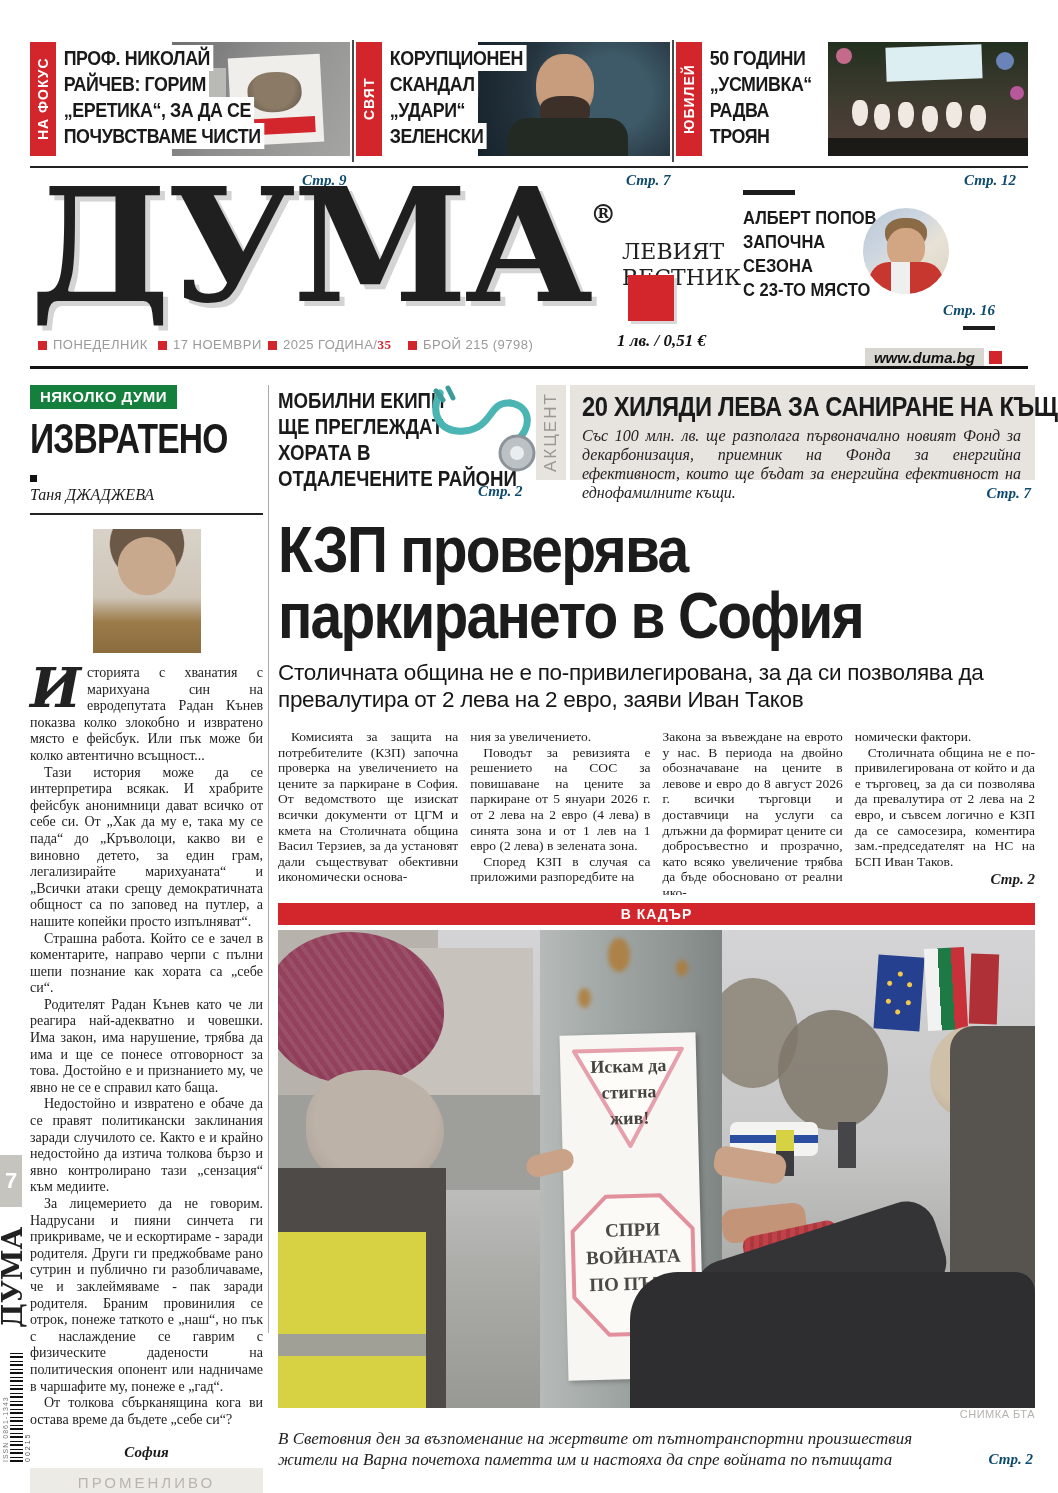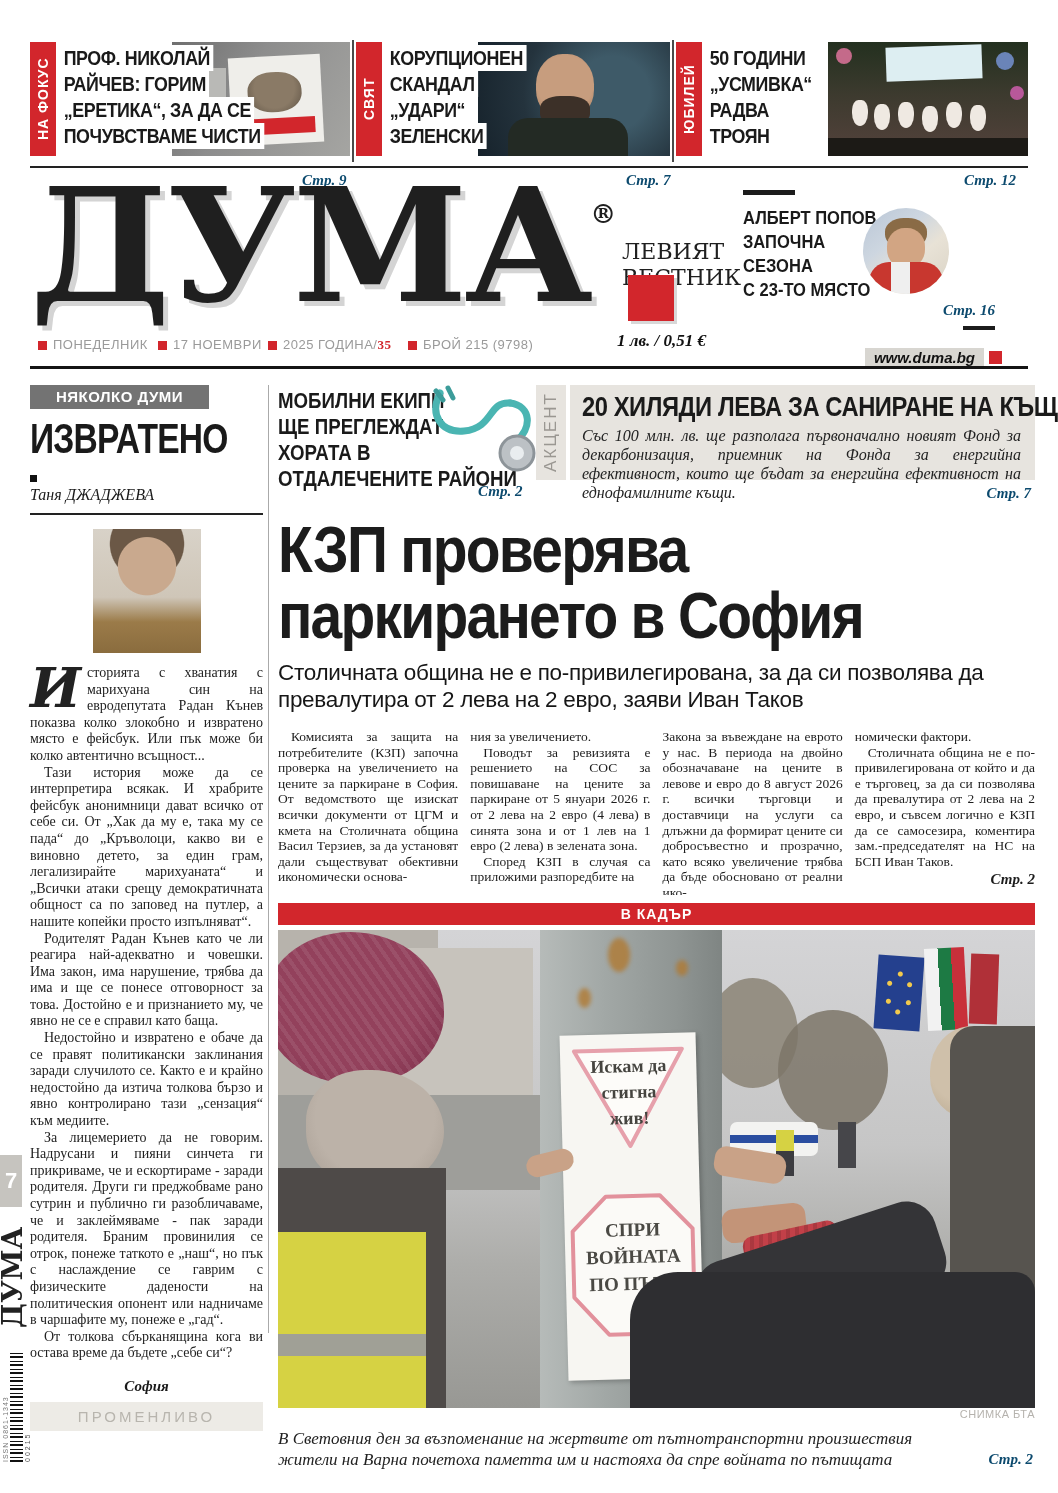--- a/index.html
+++ b/index.html
@@ -42,22 +42,22 @@
   #dl-yearnum{color:#d2262c;font-weight:bold;font-family:Liberation Serif, serif;}
   #mh-price{position:absolute;left:587px;top:146px;font:bold italic 17px "Liberation Serif",serif;color:#111;}
   #mh-site{position:absolute;right:44px;top:163px;background:#d8d6d1;padding:1px 9px 2px;
            font:bold italic 15px "Liberation Sans",sans-serif;color:#111;}
   #mh-site-sq{position:absolute;right:26px;top:166px;width:13px;height:13px;background:#d2262c;}
   #mh-rule{position:absolute;left:0;top:181px;width:998px;height:3px;background:#141414;}
 
   
   #leftcol{left:30px;top:385px;width:233px;}
   #vdiv-left{left:268px;top:385px;width:1px;height:948px;background:#aaa;}
-  #rubric{display:inline-block;background:#737373;color:#fff;font:bold 15px/15px "Liberation Sans",sans-serif;
-          padding:4px 26px 5px;letter-spacing:.5px;}
+  #rubric{display:inline-block;background:#15803d;color:#fff;font:bold 15px/15px "Liberation Sans",sans-serif;
+          padding:4px 10px 5px;letter-spacing:.5px;}
   #op-title{margin-top:8px;font:bold 42px/44px "Liberation Sans",sans-serif;letter-spacing:-1px;
             transform:scaleX(.8);transform-origin:0 0;}
   #op-sq{width:7px;height:7px;background:#111;margin-top:14px;}
   #op-author{font:italic 16px "Liberation Serif",serif;margin-top:4px;}
   #op-rule{border-bottom:2px solid #222;margin-top:9px;}
   #op-photo{width:108px;height:124px;margin:14px auto 0;background:
      radial-gradient(circle at 50% 30%,#c9a98e 0 28%,transparent 29%),
      radial-gradient(circle at 50% 12%,#6b5846 0 30%,transparent 31%),
      linear-gradient(180deg,#d8d2c8 0%,#cfc6b8 55%,#9b7b49 75%,#8a6c3e 100%);}
   #op-text{margin-top:12px;font:14px/16.6px "Liberation Serif",serif;text-align:justify;color:#222;}
@@ -276,20 +276,21 @@
     <div id="op-title">ИЗВРАТЕНО</div>
     <div id="op-sq"></div>
     <div id="op-author">Таня ДЖАДЖЕВА</div>
     <div id="op-rule"></div>
     <div id="op-photo"></div>
     <div id="op-text">
       <div class="pfirst">
         <span class="dropcap">И</span><span>сторията с хванатия с марихуана син на евродепутата Радан Кънев показва колко злокобно и извратено място е фейсбук. Или пък може би колко автентично всъщност...</span>
       </div>
       <p>Тази история може да се интерпретира всякак. И храбрите фейсбук анонимници дават всичко от себе си. От „Хак да му е, така му се пада“ до „Кръволоци, какво ви е виновно детето, за един грам, легализирайте марихуаната“ и „Всички атаки срещу демократичната общност са по заповед на путлер, а нашите копейки просто изпълняват“.</p>
+      <p>Страшна работа. Който се е зачел в коментарите, направо черпи с пълни шепи познание как хората са „себе си“.</p>
       <p>Родителят Радан Кънев като че ли реагира най-адекватно и човешки. Има закон, има нарушение, трябва да има и ще се понесе отговорност за това. Достойно е и признанието му, че явно не се е справил като баща.</p>
       <p>Недостойно и извратено е обаче да се правят политикански заклинания заради случилото се. Както е и крайно недостойно да изтича толкова бързо и явно контролирано тази „сензация“ към медиите.</p>
       <p>За лицемерието да не говорим. Надрусани и пияни синчета ги прикриваме, че и ескортираме - заради родителя. Други ги преджобваме рано сутрин и публично ги разобличаваме, че и заклеймяваме - пак заради родителя. Браним провинилия се отрок, понеже таткото е „наш“, но пък с наслаждение се гаврим с физическите дадености на политическия опонент или надничаме в чаршафите му, понеже е „гад“.</p>
       <p>От толкова сбърканящина кога ви остава време да бъдете „себе си“?</p>
     </div>
     <div id="w-city">София</div>
     <div id="w-cond">ПРОМЕНЛИВО</div>
     
   </div>
 

